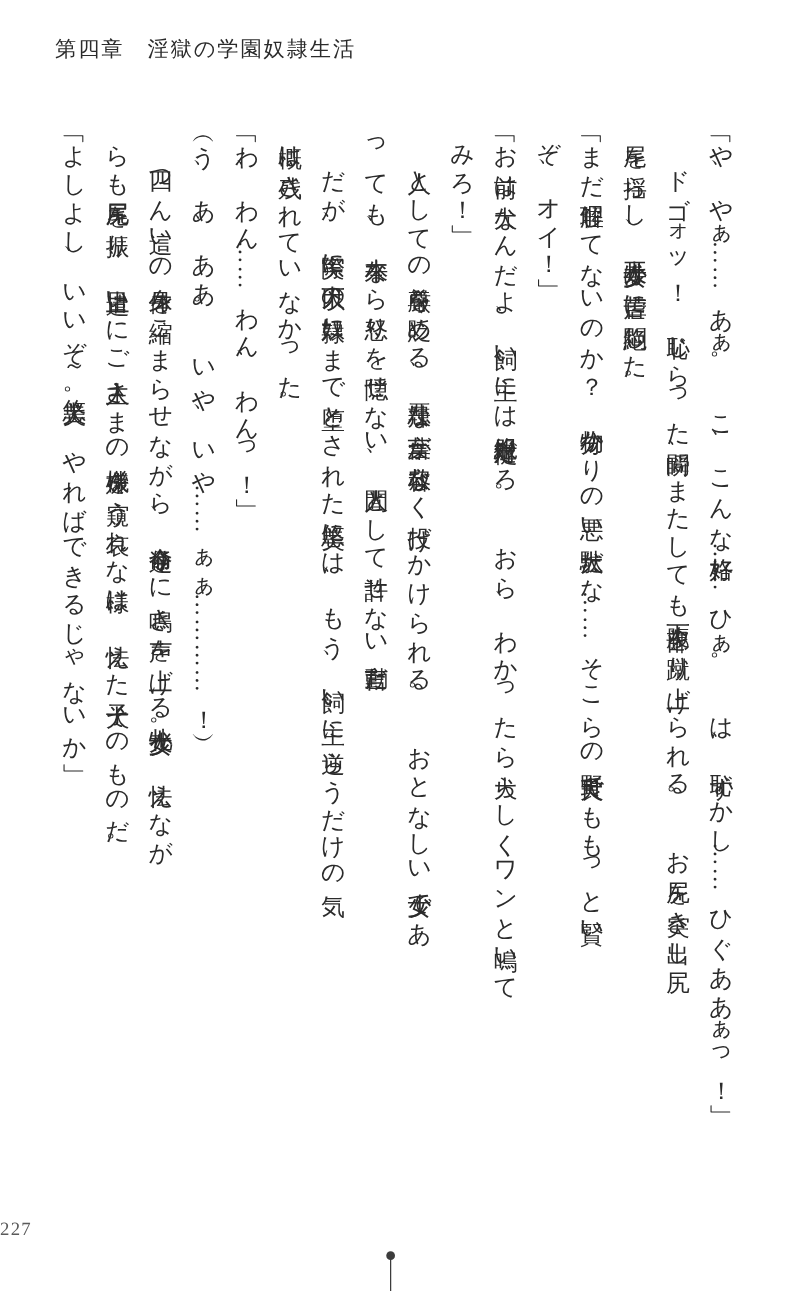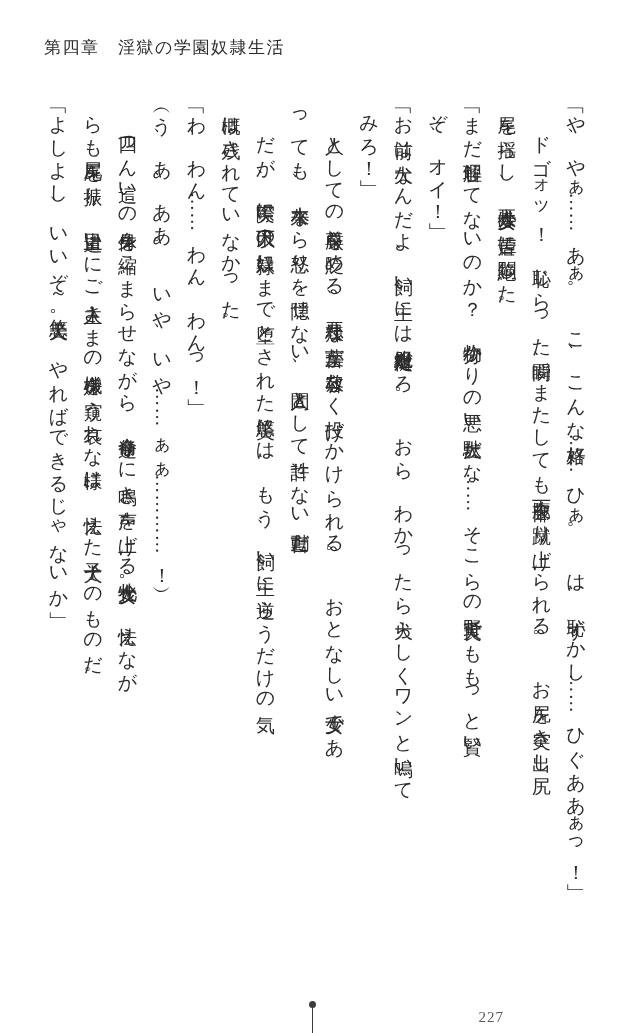--- a/index.html
+++ b/index.html
@@ -16,21 +16,20 @@
     overflow: hidden;
   }
   .chapter-header {
     position: absolute;
     top: 28px;
     left: 44px;
     font-size: 17px;
     letter-spacing: 1.5px;
     white-space: pre;
     color: #2b2b2b;
-    margin-top: 8px;
   }
   .text-area {
     position: absolute;
     top: 102px;
     right: 38px;
     height: 845px;
     writing-mode: vertical-rl;
     text-orientation: mixed;
     font-size: 19px;
     letter-spacing: 1.2px;
@@ -38,22 +37,22 @@
   }
   .text-column {
     line-height: 34.5px;
     white-space: pre;
     margin: 0;
   }
   .footer {
     position: absolute;
     left: 0;
     width: 504px;
-    top: 1008px;
-    text-align: right;
+    top: 975px;
+    text-align: left;
   }
   .page-number {
     font-size: 15px;
     letter-spacing: 1px;
     color: #5a5a5a;
   }
   .footer-dot {
     position: absolute;
     left: 50%;
     top: 1001px;

